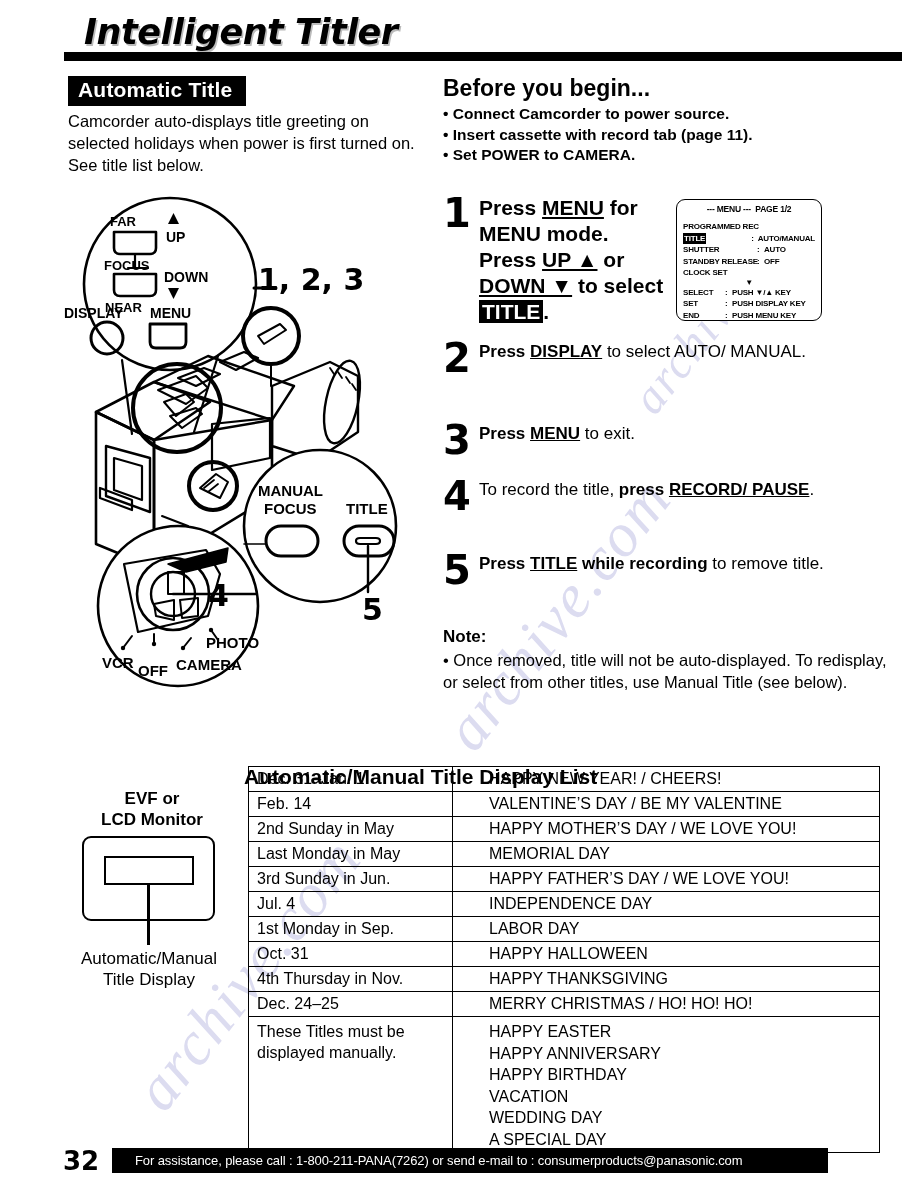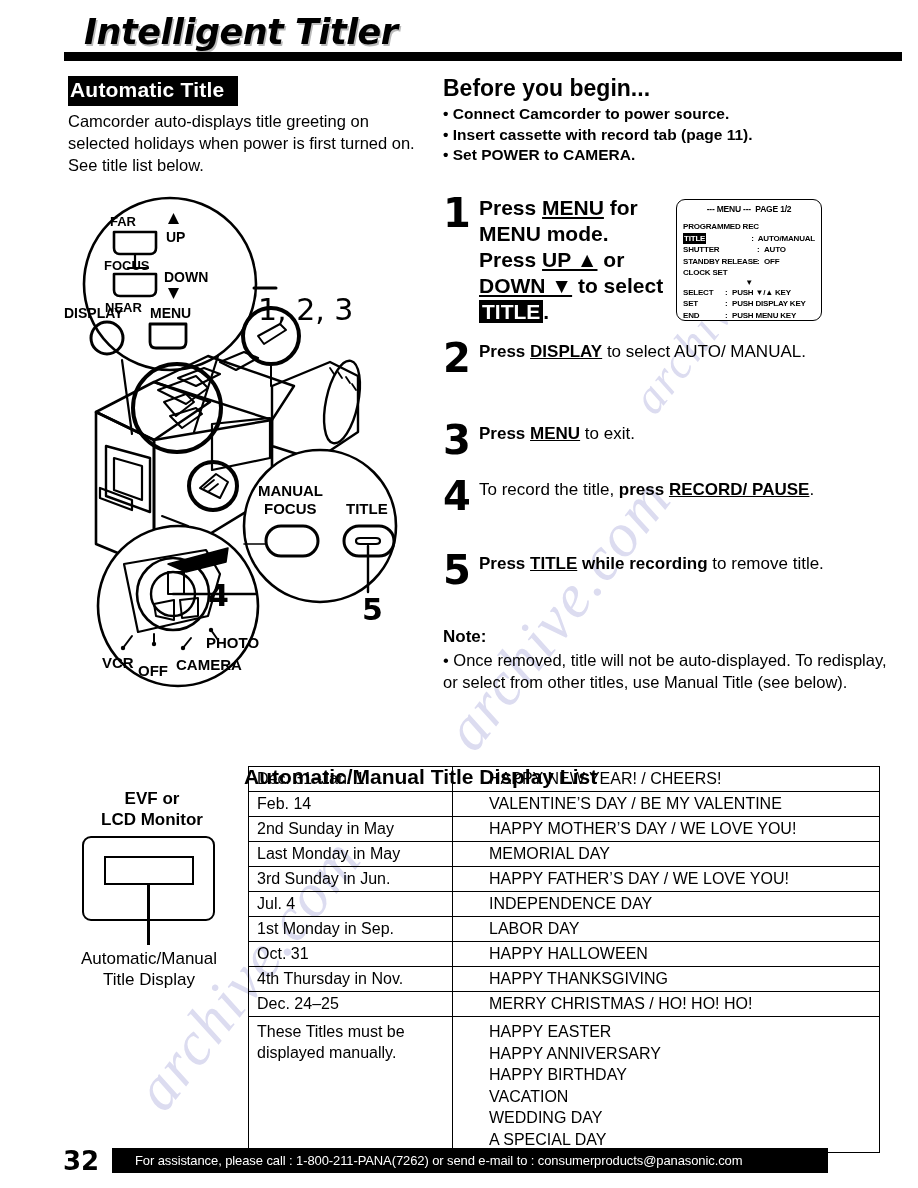--- a/index.html
+++ b/index.html
@@ -58,21 +58,21 @@
 
   
   #section-banner {
     position: absolute;
     left: 68px;
     top: 76px;
     background: #000;
     color: #fff;
     font-size: 21px;
     font-weight: bold;
-    padding: 2px 14px 4px 2px;
+    padding: 2px 14px 4px 10px;
     letter-spacing: 0.2px;
   }
   #intro-paragraph {
     position: absolute;
     left: 68px;
     top: 110px;
     width: 360px;
     font-size: 16.5px;
     line-height: 22px;
   }
@@ -89,23 +89,23 @@
 
   .cc-label {
     font-family: "Liberation Sans", sans-serif;
     font-weight: bold;
     fill: #000;
   }
 
   #callout-123 {
     position: absolute;
     left: 258px;
-    top: 292px;
+    top: 262px;
     font-size: 30px;
-    font-weight: normal;
+    font-weight: bold;
     font-family: "DejaVu Sans", sans-serif;
     letter-spacing: 0px;
   }
   #callout-4 {
     position: absolute;
     left: 208px;
     top: 578px;
     font-size: 30px;
     font-weight: bold;
     font-family: "DejaVu Sans", sans-serif;

